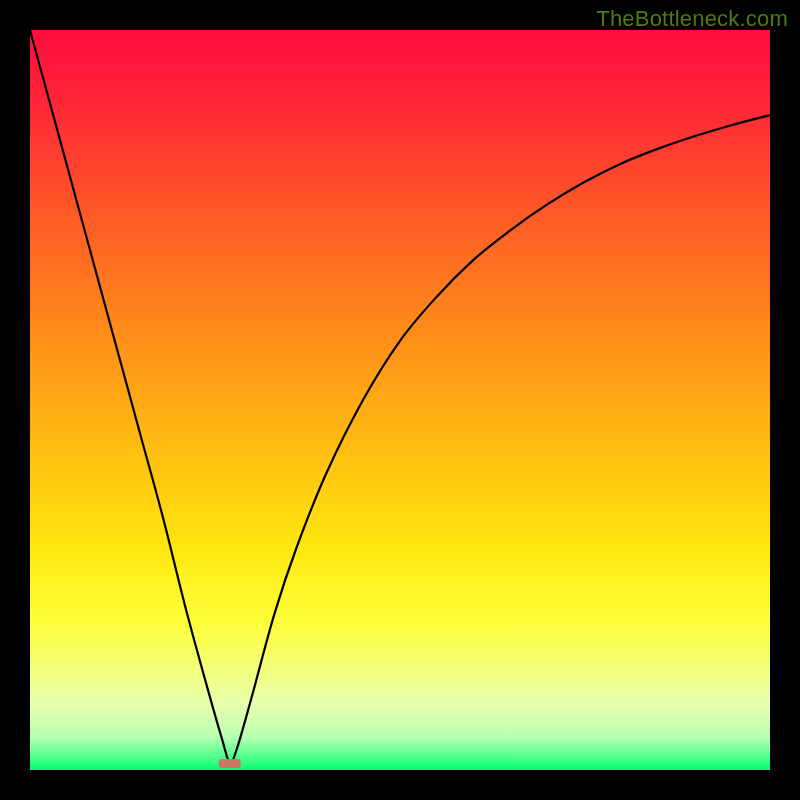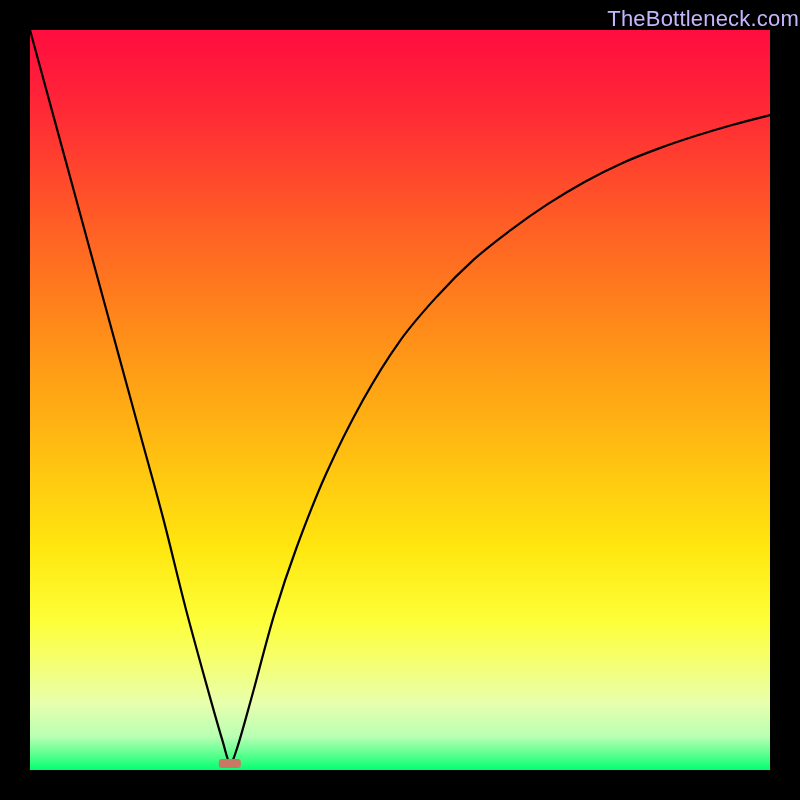--- a/index.html
+++ b/index.html
@@ -23,22 +23,22 @@
     position: absolute;
     left: 30px;
     top: 30px;
     width: 740px;
     height: 740px;
     
   }
   .watermark {
     position: absolute;
     top: 6px;
-    right: 1px;
-    color: #c4b5fd;
+    right: 12px;
+    color: #4d7c0f;
     font-size: 22px;
     font-weight: 500;
     letter-spacing: 0.2px;
   }
   svg {
     display: block;
   }
 </style>
 </head>
 <body>

